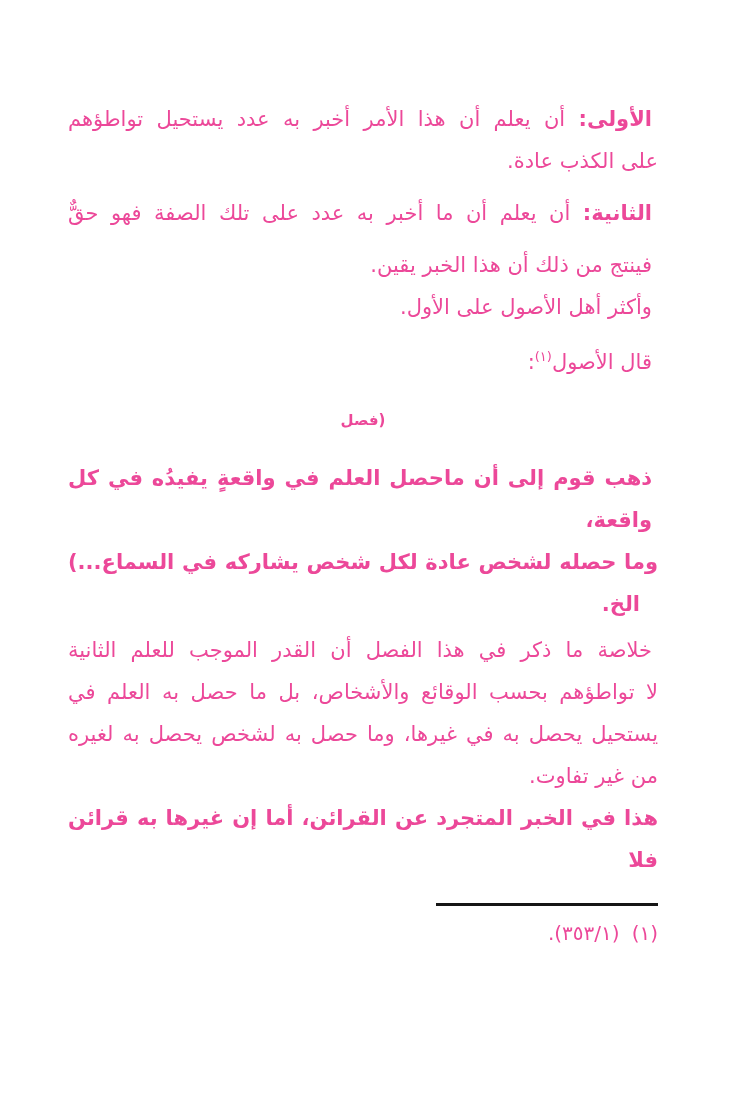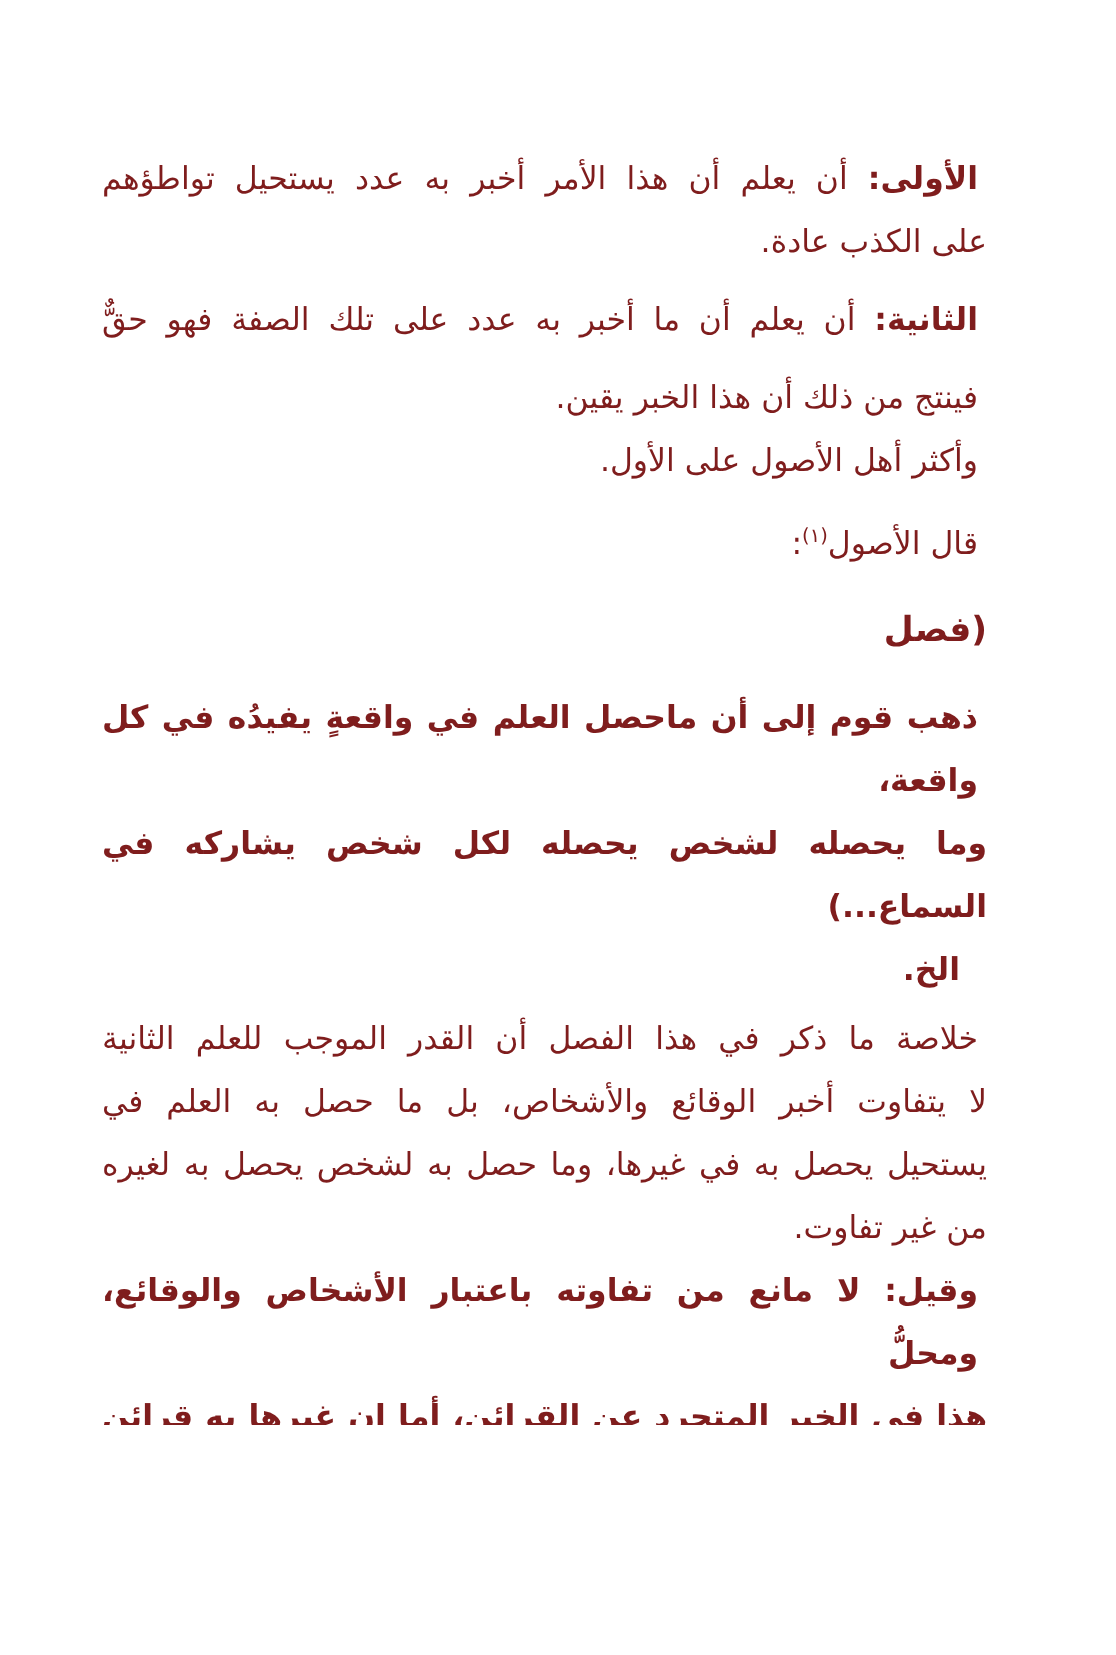--- a/index.html
+++ b/index.html
@@ -10,21 +10,21 @@
   .page {
     position: relative;
     width: 744px;
     height: 950px;
     margin: 0 auto;
     background: #ffffff;
     box-sizing: border-box;
     padding: 98px 86px 0 68px; 
     direction: rtl;
     font-family: "DejaVu Sans", sans-serif;
-    color: #7f1d1d;
+    color: #ec4899;
     overflow: hidden;
   }
   .line {
     display: block;
     font-size: 21px;
     line-height: 42px;
     white-space: normal;
   }
   .fill {
     text-align: justify;
@@ -33,23 +33,24 @@
   .ind  { padding-right: 6px; }
   .ind2 { padding-right: 18px; }
   .para { margin: 0; }
   .mb10 { margin-bottom: 10px; }
   .mb13 { margin-bottom: 13px; }
   .mb4  { margin-bottom: 4px; }
   .bold { font-weight: bold; }
   .lead { font-weight: bold; }
   .heading {
     margin: 16px 0 16px;
-    font-size: 23px;
+    font-size: 15px;
     line-height: 42px;
     font-weight: bold;
+    text-align: center;
   }
   .fnref {
     font-size: 13px;
     vertical-align: super;
     line-height: 0;
   }
   .footnote-rule {
     width: 222px;
     height: 3px;
     background: #161616;
@@ -84,33 +85,32 @@
     <span class="line ind">وأكثر أهل الأصول على الأول.</span>
   </div>
   <div class="para">
     <span class="line ind"><span>قال الأصول</span><span class="fnref">(١)</span><span>:</span></span>
   </div>
 
   <div class="heading">(فصل</div>
 
   <div class="para bold mb4">
     <span class="line fill ind">ذهب قوم إلى أن ماحصل العلم في واقعةٍ يفيدُه في كل واقعة،</span>
-    <span class="line fill">وما يحصله لشخص يحصله لكل شخص يشاركه في السماع...)</span>
+    <span class="line fill">وما حصله لشخص عادة لكل شخص يشاركه في السماع...)</span>
     <span class="line ind2">الخ.</span>
   </div>
 
   <div class="para">
     <span class="line fill ind">خلاصة ما ذكر في هذا الفصل أن القدر الموجب للعلم الثانية</span>
-    <span class="line fill">لا يتفاوت أخبر الوقائع والأشخاص، بل ما حصل به العلم في</span>
+    <span class="line fill">لا تواطؤهم بحسب الوقائع والأشخاص، بل ما حصل به العلم في</span>
     <span class="line fill">يستحيل يحصل به في غيرها، وما حصل به لشخص يحصل به لغيره</span>
     <span class="line">من غير تفاوت.</span>
   </div>
 
   <div class="para bold">
-    <span class="line fill ind"><span class="lead">وقيل:</span><span> لا مانع من تفاوته باعتبار الأشخاص والوقائع، ومحلُّ</span></span>
     <span class="line fill">هذا في الخبر المتجرد عن القرائن، أما إن غيرها به قرائن فلا</span>
   </div>
 
   <div class="footnote-rule"></div>
   <div class="footnote">
     <span class="marker">(١)</span><span>(١‏/‏٣٥٣).</span>
   </div>
 
 </div>
 

